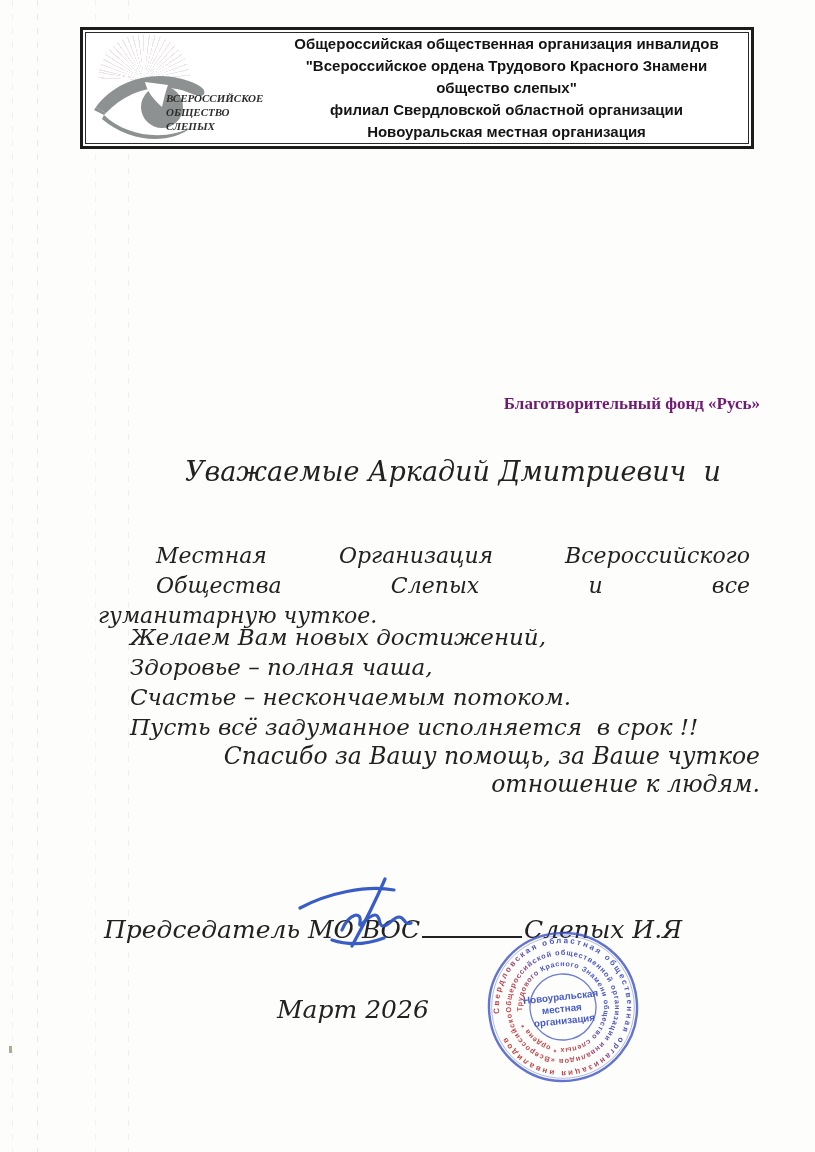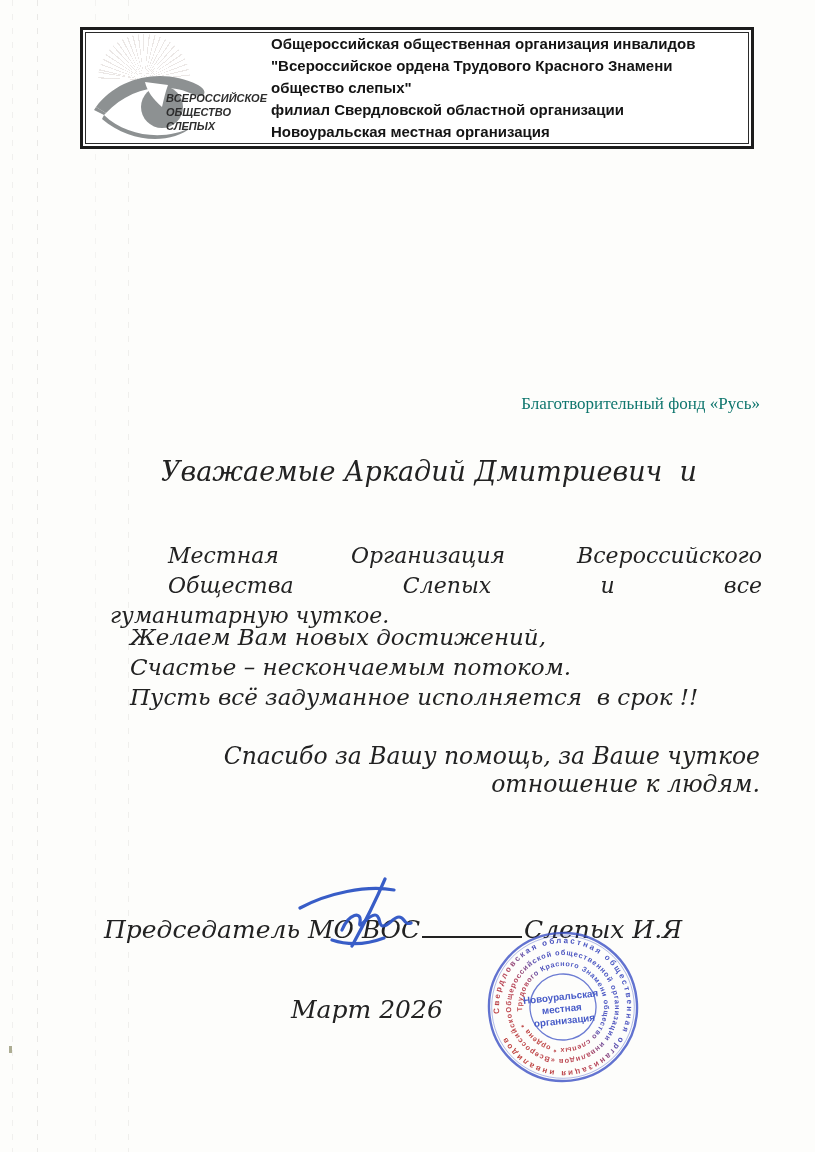--- a/index.html
+++ b/index.html
@@ -11,40 +11,40 @@
   .speck{position:absolute;left:9px;top:1046px;width:3px;height:7px;background:#8a8a66;opacity:.7;}
 
   
   .header-box{position:absolute;left:80px;top:27px;width:668px;border:3px solid #1c1c1c;background:#fff;}
   .header-inner{margin:2px;border:1px solid #2b2b2b;height:110px;display:flex;align-items:center;}
   .logo{position:relative;width:185px;height:110px;flex:0 0 auto;}
   .logo-rays{position:absolute;left:12px;top:1px;width:92px;height:46px;
              border-radius:46px 46px 0 0/46px 46px 0 0;opacity:.5;
              background:repeating-conic-gradient(from -78deg at 50% 100%,rgba(168,150,142,.45) 0deg 1.6deg,transparent 1.6deg 7deg);}
   .logo-eye{position:absolute;left:4px;top:30px;}
-  .logo-caption{position:absolute;left:80px;top:58px;font-family:Liberation Sans, sans-serif;
+  .logo-caption{position:absolute;left:80px;top:58px;font-family:Liberation Serif, serif;
                 font-weight:bold;font-style:italic;font-size:11px;line-height:1.28;color:#2d2d2d;}
-  .org-lines{flex:1;font-family:"Liberation Sans",sans-serif;font-weight:bold;
+  .org-lines{flex:1;text-align:center;font-family:"Liberation Sans",sans-serif;font-weight:bold;
              font-size:15px;line-height:22px;color:#141414;padding-right:6px;}
   .org-line{white-space:nowrap;}
 
   
-  .recipient{position:absolute;top:394px;right:55px;font-weight:normal;font-size:17px;color:#0f766e;}
+  .recipient{position:absolute;top:394px;right:55px;font-weight:bold;font-size:17px;color:#701a75;}
   .script{font-family:"DejaVu Serif","Liberation Serif",serif;font-style:italic;color:#222;}
-  .salutation{position:absolute;left:144px;top:452px;width:570px;text-align:center;font-size:27px;line-height:40px;}
-  .body-par{position:absolute;left:98px;top:541px;width:652px;font-size:22px;line-height:30px;margin-left:12px;}
+  .salutation{position:absolute;left:168px;top:452px;width:570px;text-align:center;font-size:27px;line-height:40px;}
+  .body-par{position:absolute;left:98px;top:541px;width:652px;font-size:22px;line-height:30px;}
   .body-par .jl{text-align:justify;text-align-last:justify;}
   .body-par .indent{padding-left:58px;}
   .verse{position:absolute;left:130px;top:622px;width:660px;text-align:left;font-size:23px;line-height:30px;}
   .gratitude{position:absolute;left:110px;top:742px;width:650px;text-align:right;font-size:23.5px;}
 
   .sign-row{position:absolute;left:104px;top:915px;font-size:25px;white-space:nowrap;}
   .sig-line{display:inline-block;width:100px;height:3px;border-bottom:2px solid #222;margin:0 2px;}
   .sig-svg{position:absolute;left:292px;top:874px;}
-  .date{position:absolute;left:291px;top:995px;font-size:25px;}
+  .date{position:absolute;left:277px;top:995px;font-size:25px;}
 
   .stamp{position:absolute;left:484px;top:928px;width:158px;height:158px;transform:rotate(-6deg);opacity:.93;}
 </style>
 </head>
 <body>
 
 <div class="page">
 
   <div class="vline" style="left:12px;opacity:.5"></div>
   <div class="vline" style="left:37px;opacity:.8"></div>
@@ -85,20 +85,21 @@
     <div>Уважаемые Аркадий Дмитриевич&nbsp; и</div>
   </div>
 
   <div class="body-par script">
     <div class="jl indent">Местная Организация Всероссийского Общества Слепых и все</div>
     <div>гуманитарную чуткое.</div>
   </div>
 
   <div class="verse script">
     <div>Желаем Вам новых достижений,</div>
+    <div>Здоровье – полная чаша,</div>
     <div>Счастье – нескончаемым потоком.</div>
     <div>Пусть всё задуманное исполняется&nbsp; в срок !!</div>
   </div>
 
   <div class="gratitude script">Спасибо за Вашу помощь, за Ваше чуткое отношение к людям.</div>
 
   <div class="sign-row script">
     <span>Председатель МО ВОС</span><span class="sig-line"></span><span>Слепых И.Я</span>
   </div>
 

